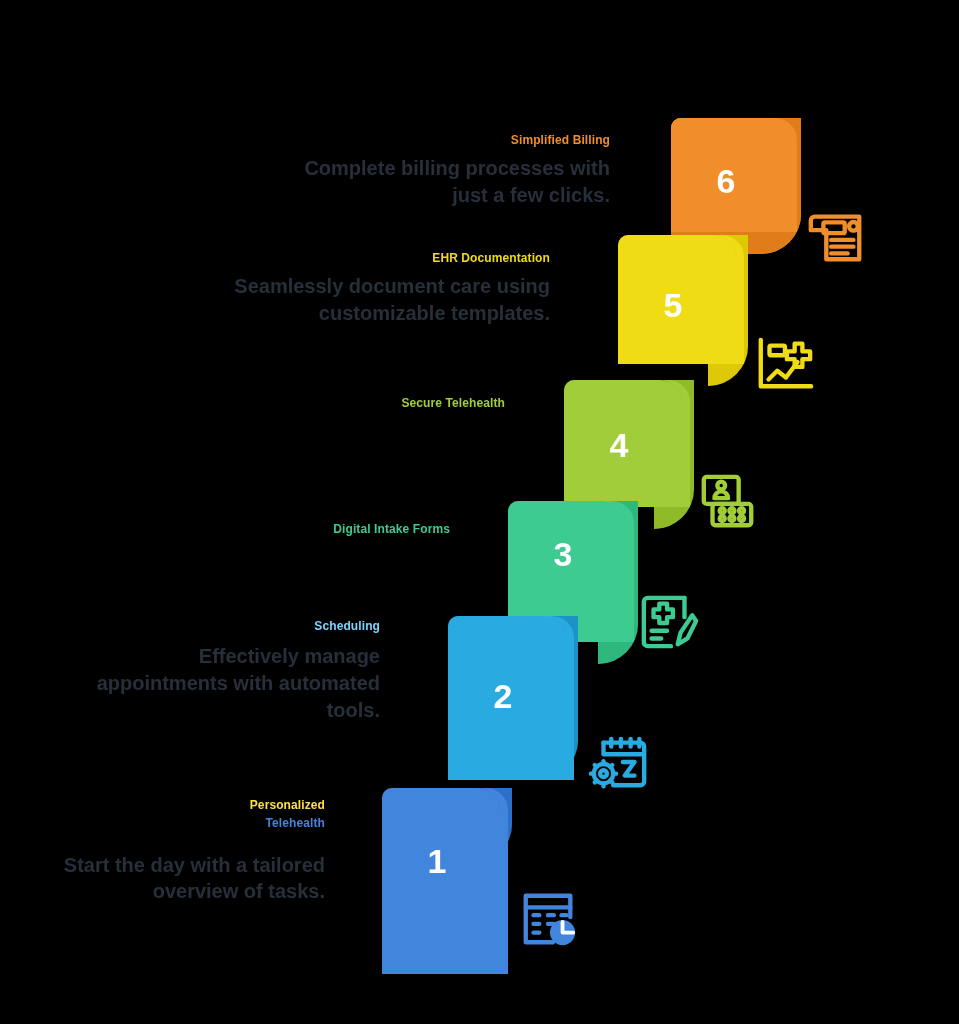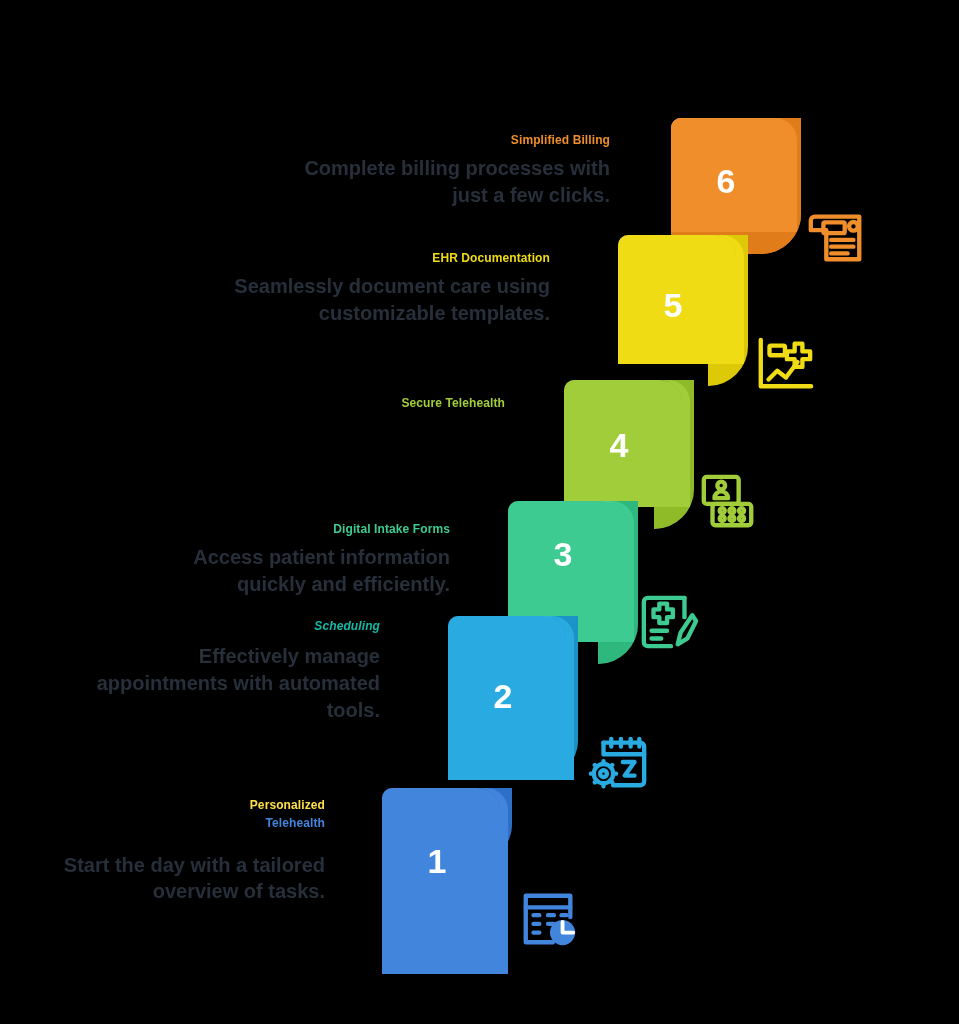--- a/index.html
+++ b/index.html
@@ -163,21 +163,20 @@
       <svg class="card-svg" width="170" height="200" viewBox="0 0 170 200">
         <path d="M112 4 L138 4 L138 127 A40 40 0 0 1 98 167 L98 38 A34 34 0 0 0 112 4 Z" fill="#2fb87e"></path>
         <path d="M8 14 A10 10 0 0 1 18 4 L104 4 A22 22 0 0 1 126 26 L126 145 L8 145 Z" fill="#3ecb91"></path>
         <path d="M126 26 A22 22 0 0 0 104 4 L112 4 A22 22 0 0 1 134 26 L134 145 L126 145 Z" fill="#3ecb91"></path>
       </svg>
       <div class="card-number" style="left:0; top:40px; width:126px;">3</div>
     </div>
 
     <div class="txt" style="left:130px; top:510px; width:320px;margin-top:12px;">
       <div class="title" style="color:#3ecb91;">Digital Intake Forms</div>
-      <div class="desc">Access patient information quickly and efficiently.</div>
     </div>
 
     <div class="icon-wrap" style="left:638px; top:592px;">
       <svg width="62" height="60" viewBox="0 0 64 62" fill="none" stroke="#3ecb91" stroke-width="4.5" stroke-linecap="round" stroke-linejoin="round">
         <path d="M48 6 H10 A4 4 0 0 0 6 10 V52 A4 4 0 0 0 10 56 H34"></path>
         <path d="M48 6 V26"></path>
         <path d="M22 12 H30 V18 H36 V26 H30 V32 H22 V26 H16 V18 H22 Z"></path>
         <path d="M14 40 H30 M14 48 H24"></path>
         <path d="M56 24 L44 42 L41 54 L51 48 L60 30 Z"></path>
       </svg>
@@ -188,21 +187,21 @@
     <div class="card-wrap" style="left:440px; top:612px;">
       <svg class="card-svg" width="180" height="220" viewBox="0 0 180 220">
         <path d="M112 4 L138 4 L138 128 A40 40 0 0 1 98 168 L98 38 A34 34 0 0 0 112 4 Z" fill="#1b93c7"></path>
         <path d="M8 14 A10 10 0 0 1 18 4 L104 4 A22 22 0 0 1 126 26 L126 168 L8 168 Z" fill="#29abe2"></path>
         <path d="M126 26 A22 22 0 0 0 104 4 L112 4 A22 22 0 0 1 134 26 L134 168 L126 168 Z" fill="#29abe2"></path>
       </svg>
       <div class="card-number" style="left:0; top:67px; width:126px;">2</div>
     </div>
 
     <div class="txt" style="left:70px; top:623px; width:310px;">
-      <div class="title" style="color:#14b8a6; margin-top:-4px;font-style:italic;">Scheduling</div>
+      <div class="title" style="color:#7dd3fc; margin-top:-4px;">Scheduling</div>
       <div class="desc" style="margin-top:9px;">Effectively manage appointments with automated tools.</div>
     </div>
 
     <div class="icon-wrap" style="left:588px; top:733px;">
       <svg width="62" height="60" viewBox="0 0 64 62" fill="none" stroke="#29abe2" stroke-width="4.5" stroke-linecap="round" stroke-linejoin="round">
         <path d="M16 10 H54 A4 4 0 0 1 58 14 V50 A4 4 0 0 1 54 54 H26"></path>
         <path d="M16 10 V22 H58"></path>
         <path d="M24 6 V14 M34 6 V14 M44 6 V14 M53 6 V14"></path>
         <path d="M36 30 H48 L38 44 H48"></path>
         <circle cx="16" cy="42" r="10"></circle>

